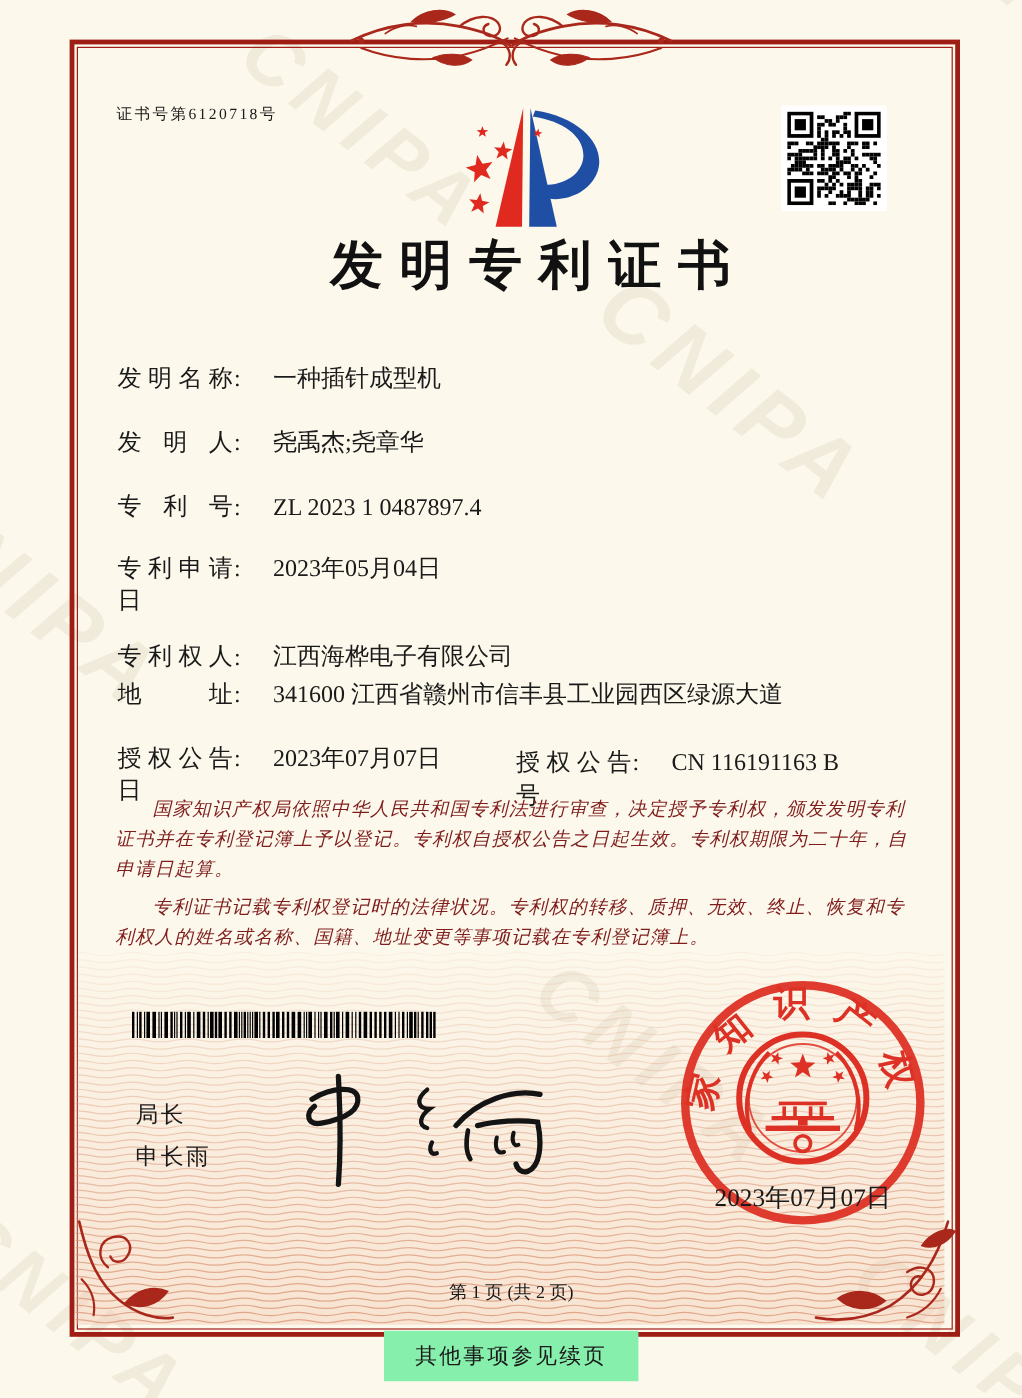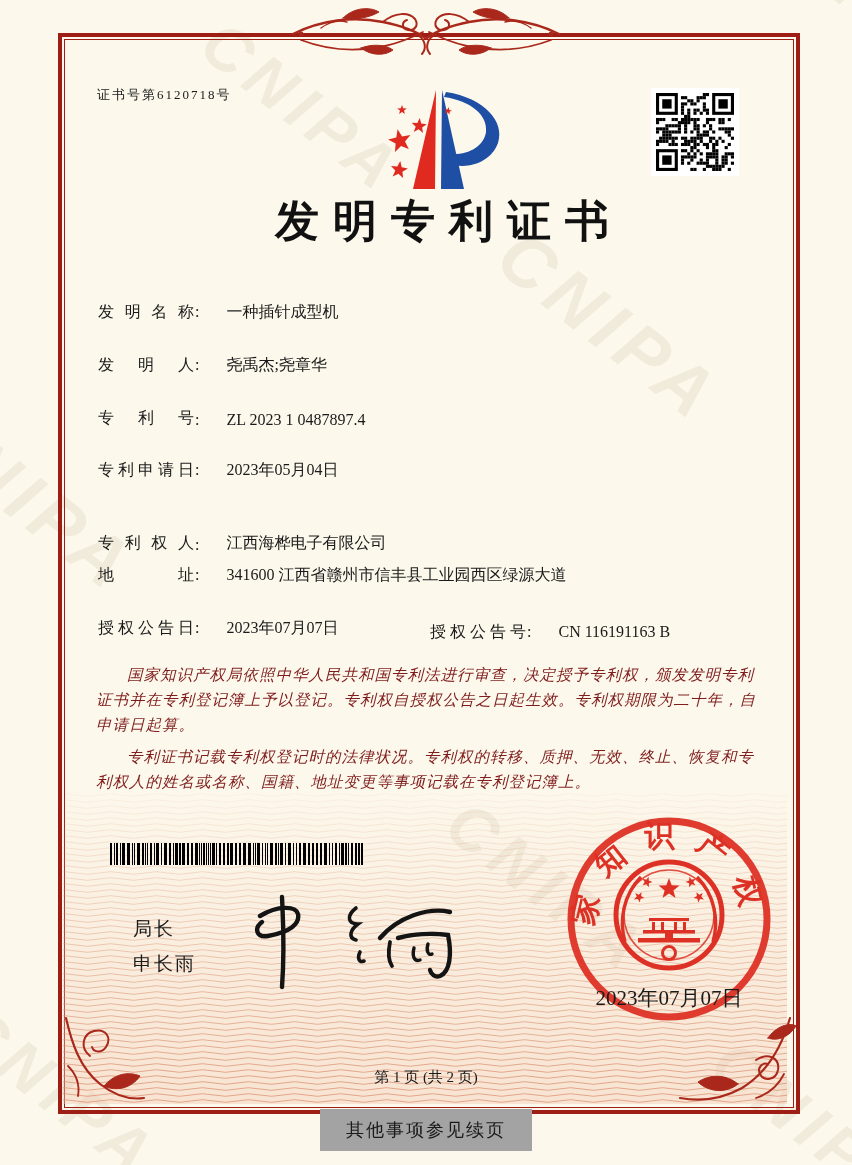--- a/index.html
+++ b/index.html
@@ -41,46 +41,46 @@
   .qr-box{position:absolute;left:651px;top:88px;width:88px;height:88px;background:#ffffff;}
   .qr-box svg{position:absolute;left:5px;top:5px;}
   .logo{position:absolute;left:355px;top:84px;}
   .title{
     position:absolute;left:0;right:0;top:192px;text-align:center;
     font-size:44px;font-weight:bold;letter-spacing:14px;padding-left:14px;
     color:#111;
     margin-left:32px;
   }
   
-  .row{position:absolute;left:98px;width:684px;font-size:16px;display:flex;align-items:baseline;}
+  .row{position:absolute;left:98px;width:684px;font-size:20px;display:flex;align-items:baseline;}
   .flabel{
     display:inline-block;width:96px;
     text-align:justify;text-align-last:justify;
   }
   .colon{margin-left:1px;}
   .fvalue{margin-left:27px;white-space:nowrap;}
   .pair{display:flex;align-items:baseline;}
   .pair2{position:absolute;left:332px;top:4px;}
   
   .bodytext{
     position:absolute;left:96px;top:662px;width:674px;
     font-size:15.5px;line-height:25px;font-style:italic;color:#7f1d1d;
   }
   .bodytext p{margin:0 0 7px 0;text-indent:2em;letter-spacing:1px;}
   
   .barcode{position:absolute;left:110px;top:843px;}
-  .signer{position:absolute;left:113px;font-size:19px;letter-spacing:2px;margin-left:20px;}
+  .signer{position:absolute;left:113px;font-size:19px;letter-spacing:2px;}
   .sig-svg{position:absolute;left:238px;top:886px;}
   .seal{position:absolute;left:563px;top:813px;}
   .page-info{
     position:absolute;left:0;right:0;top:1068px;text-align:center;font-size:15px;
   }
   .note-box{
     position:absolute;left:50%;top:1109px;transform:translateX(-50%);
-    background:#a3a3a3;padding:9px 26px;font-size:18px;letter-spacing:2px;
+    background:#86efac;padding:9px 26px;font-size:18px;letter-spacing:2px;
     white-space:nowrap;
   }
   .ornament{position:absolute;pointer-events:none;}
 </style>
 </head>
 <body>
 
 <div class="wm" style="left:185px;top:70px;">CNIPA</div>
 <div class="wm" style="left:480px;top:285px;font-size:72px;">CNIPA</div>
 <div class="wm" style="left:-105px;top:455px;font-size:72px;">CNIPA</div>

